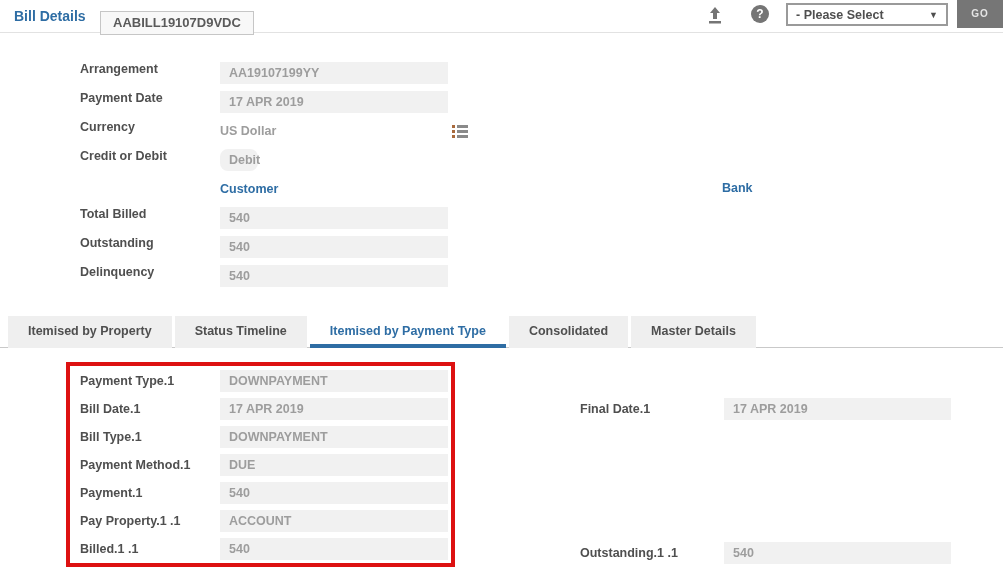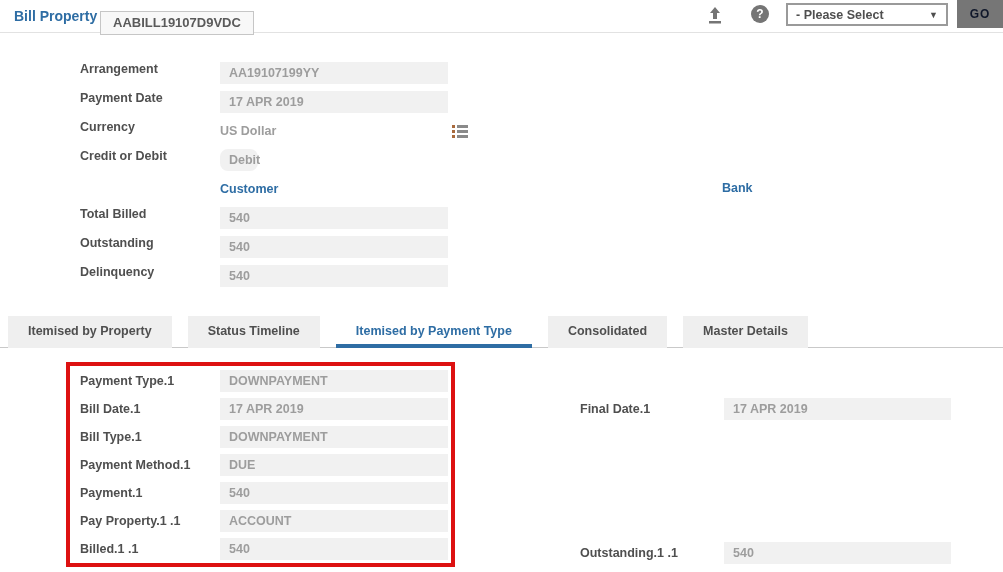--- a/index.html
+++ b/index.html
@@ -11,22 +11,22 @@
   .page-title { position:absolute; left:14px; top:8px; font-size:14px; font-weight:bold; color:#2e6da4; }
   .bill-badge { position:absolute; left:100px; top:11px; height:24px; line-height:22px; padding:0 12px;
                 background:#f8f8f8; border:1px solid #c6c6c6; font-size:13px; font-weight:bold; color:#5a5a5a; }
   .upload-icon { position:absolute; left:705px; top:5px; width:20px; height:20px; cursor:pointer; }
   .help-icon { position:absolute; left:751px; top:5px; width:18px; height:18px; border-radius:50%;
                background:#757575; color:#fff; font-size:12px; font-weight:bold; text-align:center; line-height:18px; cursor:pointer; }
   .select-box { position:absolute; left:786px; top:3px; width:162px; height:23px; background:#fff;
                 border:2px solid #9a9a9a; display:flex; align-items:center; padding:0 8px; cursor:pointer; }
   .select-box .sel-text { flex:1; font-size:12.5px; font-weight:bold; color:#4f4f4f; }
   .select-box .caret { font-size:9px; color:#4f4f4f; }
-  .go-button { position:absolute; right:0; top:0; width:46px; height:28px; background:#767676; color:#0f172a;
-               font-size:12px; font-weight:bold; text-align:center; line-height:28px; letter-spacing:1px; cursor:pointer; }
+  .go-button { position:absolute; right:0; top:0; width:46px; height:28px; background:#767676; color:#e5e5e5;
+               font-size:10px; font-weight:bold; text-align:center; line-height:28px; letter-spacing:1px; cursor:pointer; }
 
   
   .fld-label { width:140px; font-size:12.5px; font-weight:bold; color:#4f4f4f; }
   .fld-box { width:228px; height:22px; background:#f1f1f1; font-size:12.5px; font-weight:bold; color:#9d9d9d;
              line-height:22px; padding-left:9px; }
   .fld-text { font-size:12.5px; font-weight:bold; color:#9d9d9d; line-height:22px; }
   .fld-box.small { width:38px;border-radius:8px; }
 
   .summary { position:absolute; left:80px; top:62px; }
   .srow { display:flex; align-items:flex-start; height:22px; margin-bottom:7px; position:relative; }
@@ -37,41 +37,41 @@
   
   .list-icon { position:absolute; left:372px; top:4px; width:16px; height:14px; cursor:pointer; }
   .list-icon .li-row { display:flex; align-items:center; height:4px; margin-bottom:1px; }
   .list-icon .li-bullet { width:3px; height:3px; background:#a96a3c; margin-right:2px; }
   .list-icon .li-bar { flex:1; height:3px; background:#8a8a8a; }
 
   
   .tabstrip { position:absolute; left:0; right:0; top:316px; height:32px; border-bottom:1px solid #c9c9c9;
               display:flex; padding-left:8px; background:#fff; }
   .tab { height:32px; line-height:30px; padding:0 20px; font-size:12.5px; font-weight:bold; color:#4f4f4f;
-         background:#efefef; margin-right:16px; cursor:pointer; white-space:nowrap; }
+         background:#efefef; margin-right:3px; cursor:pointer; white-space:nowrap; }
   .tab.active { background:#fff; color:#2e6da4; border-bottom:4px solid #2e6da4; }
 
   
   .highlight-box { position:absolute; left:66px; top:362px; width:389px; height:205px;
                    border:4px solid #dd1111; display:flex; flex-direction:column;
                    justify-content:space-between; padding:4px 0 3px 10px; }
   .hrow { display:flex; align-items:center; height:22px; }
   .hrow .fld-box { width:228px; }
 
   .abs-row { position:absolute; display:flex; align-items:center; height:22px; }
   .abs-row .fld-label { width:144px; }
   .abs-row .fld-box { width:227px; }
 </style>
 </head>
 <body>
 
 <div id="app">
 
   <div class="header">
-    <span class="page-title">Bill Property</span>
+    <span class="page-title">Bill Details</span>
     <span class="bill-badge">AABILL19107D9VDC</span>
 
     <span class="upload-icon">
       <svg width="20" height="20" viewBox="0 0 20 20">
         <path d="M10 2 L15 8 L12 8 L12 14 L8 14 L8 8 L5 8 Z" fill="#757575"></path>
         <rect x="4" y="16" width="12" height="2.5" fill="#757575"></rect>
       </svg>
     </span>
 
     <span class="help-icon">?</span>

